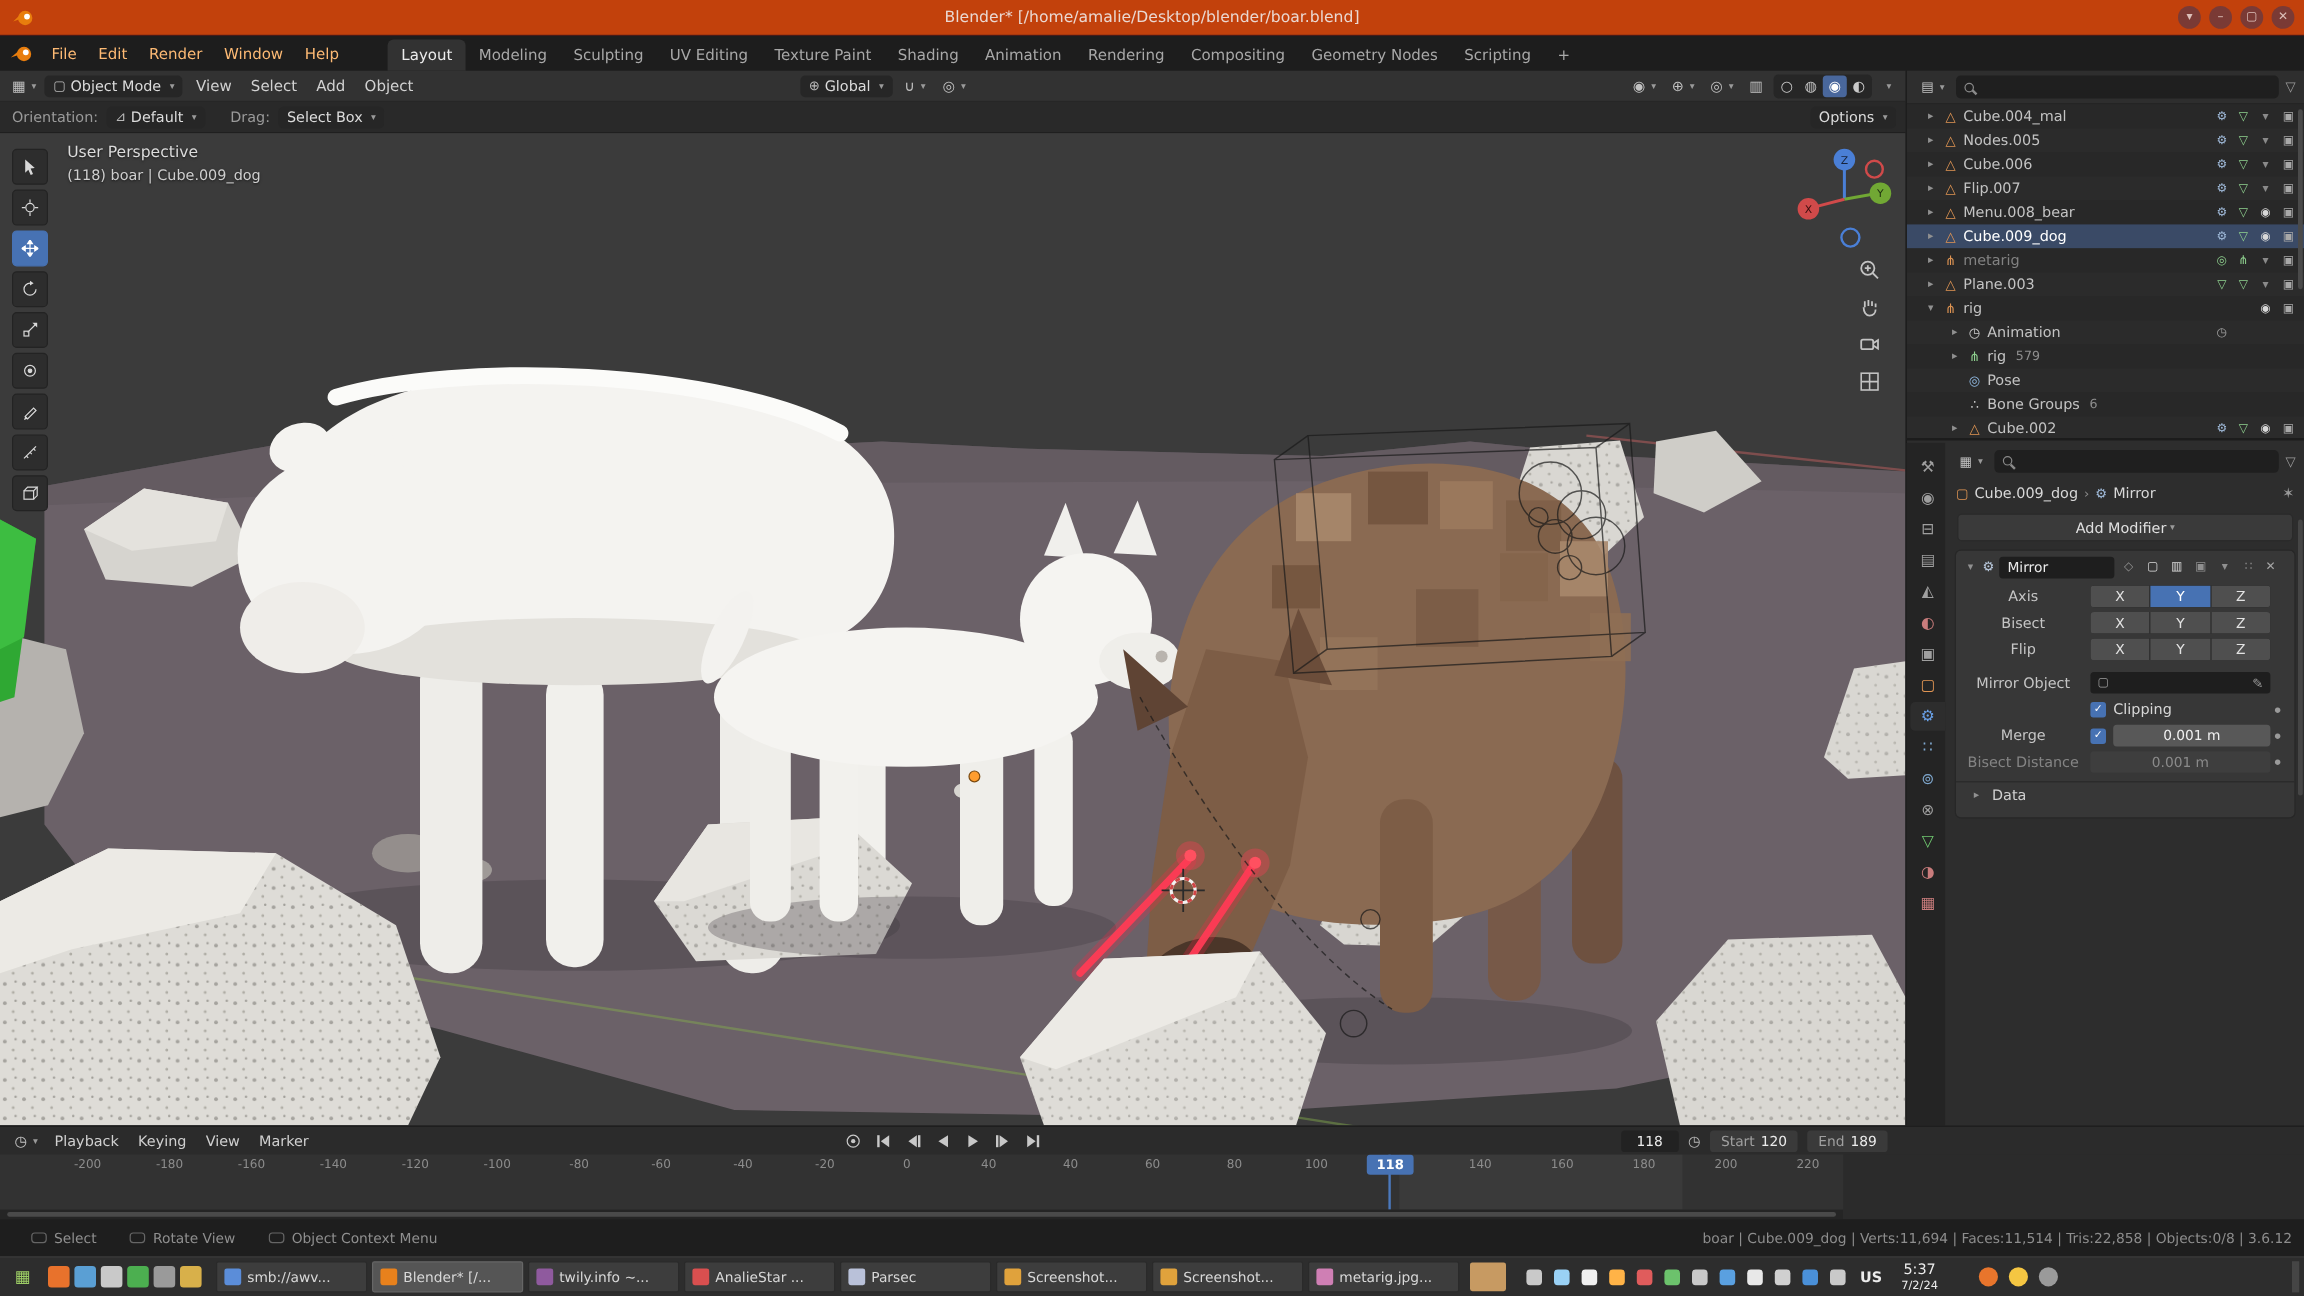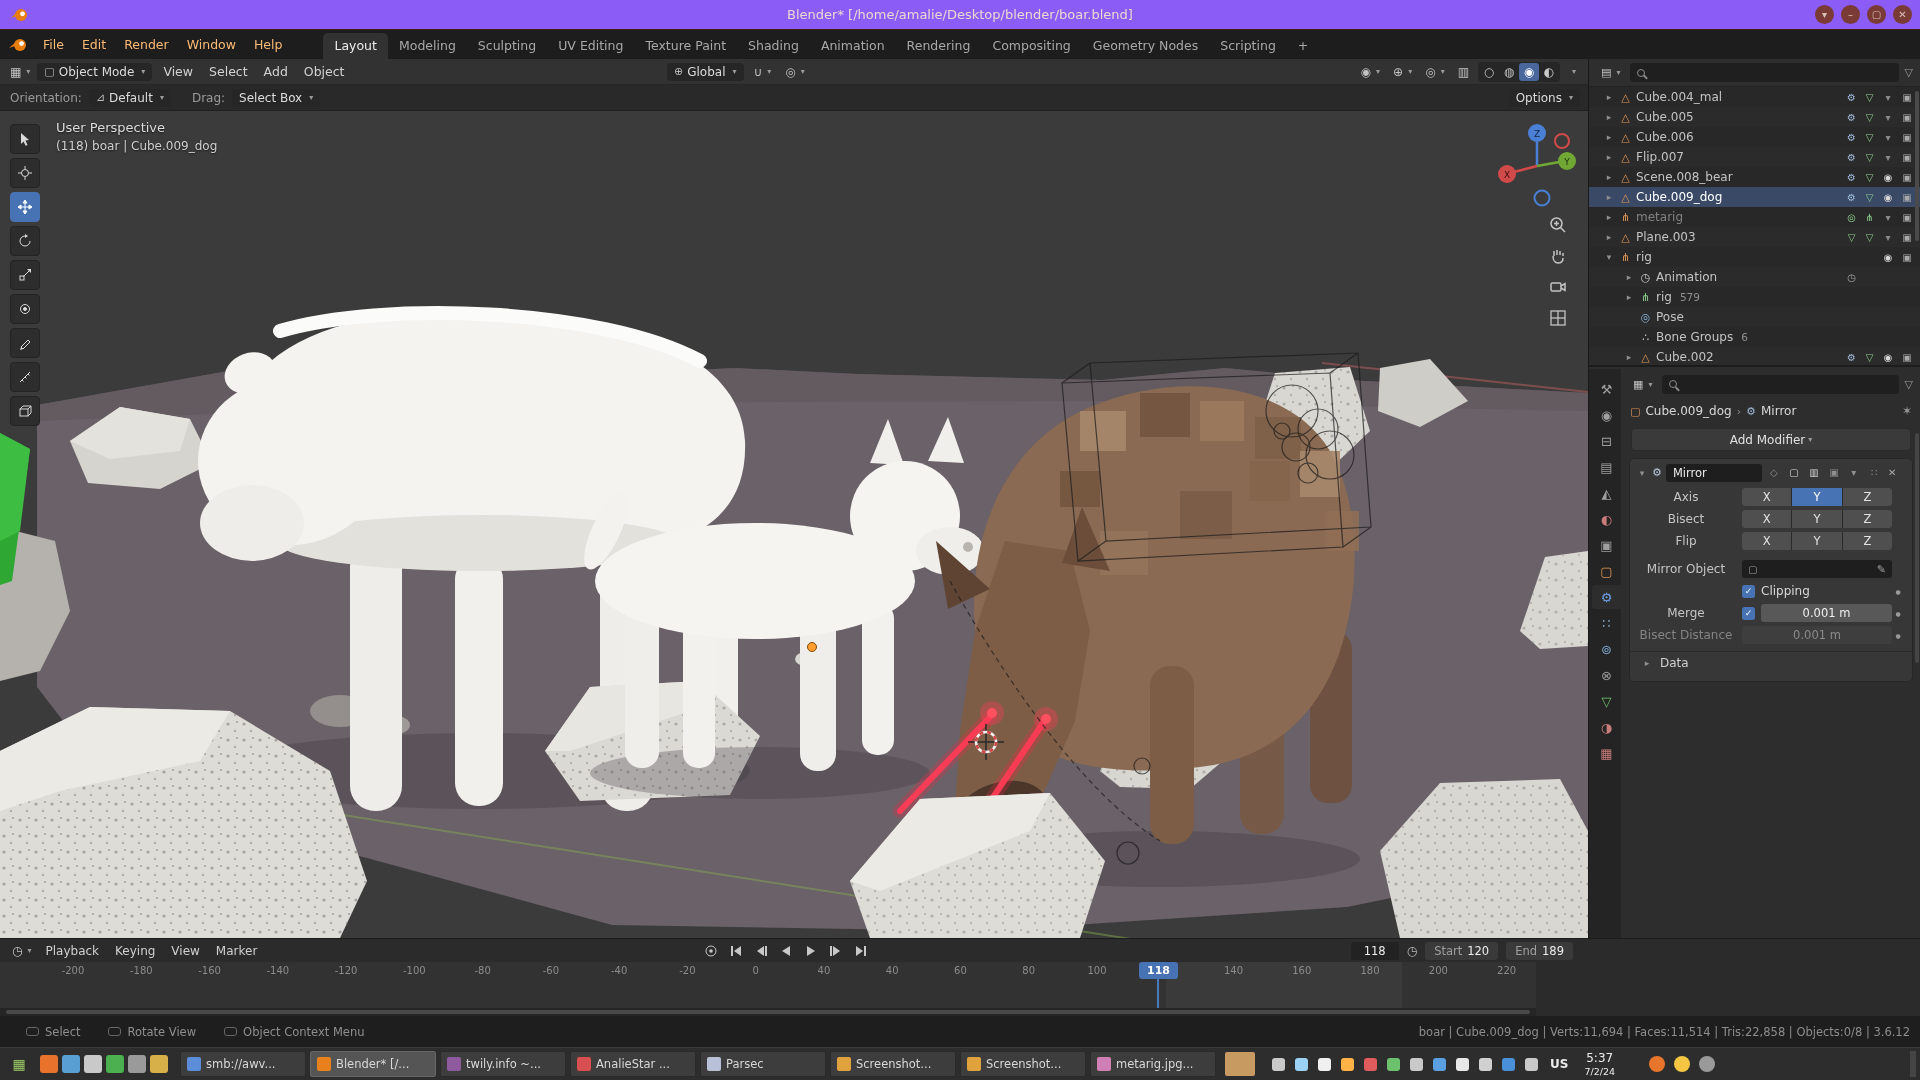--- a/index.html
+++ b/index.html
@@ -1,21 +1,21 @@
 <!DOCTYPE html>
 <html><head>
 <meta charset="utf-8">
 <style>
 *{box-sizing:border-box;margin:0;padding:0}
 html,body{background:#111}
 #app{position:relative;width:1920px;height:1080px;overflow:hidden;background:#2b2b2b;
  font-family:"DejaVu Sans",sans-serif;font-size:12px;color:#c9c9c9;user-select:none}
 .car{font-size:8px;color:#9a9a9a;margin-left:3px}
 
-#titlebar{position:absolute;left:0;top:0;width:1920px;height:30px;background:#8b5cf6;display:flex;align-items:center;border-bottom:1px solid #471a18}
+#titlebar{position:absolute;left:0;top:0;width:1920px;height:30px;background:#c2410c;display:flex;align-items:center;border-bottom:1px solid #471a18}
 #titlebar .title{flex:1;text-align:center;color:#ead8d2;font-size:13px}
 .tb-logo{position:absolute;left:10px;top:7px}
 .winbtns{position:absolute;right:8px;top:5px;display:flex;gap:7px}
 .winbtn{width:19px;height:19px;border-radius:50%;background:#7a3a35;color:#dcc0ba;font-size:10px;display:flex;align-items:center;justify-content:center}
 
 #menubar{position:absolute;left:0;top:30px;width:1920px;height:29px;background:#1d1d1d;display:flex;align-items:center;padding-left:8px}
 .mb-logo{margin-right:6px;display:flex;align-items:center}
 .mmenu{padding:4px 9px;color:#fdba74;font-size:12.5px}
 #workspaces{display:flex;margin-left:32px;align-self:flex-end}
 .wtab{padding:5px 11px 6px;color:#a8a8a8;font-size:12.5px;border-radius:5px 5px 0 0;white-space:nowrap}
@@ -590,21 +590,21 @@
             <span class="ocount"></span>
             <span class="ospace"></span>
             <span class="omid" data-ic="wrench"></span>
             <span class="omid" data-ic="tri"></span>
             <span class="otrail" data-tr="chev"></span>
             <span class="otrail" data-tr2="cam"></span>
           </div>
           <div class="orow ind1">
             <span class="oexp">▸</span>
             <span class="oic" data-ic="mesh"></span>
-            <span class="olabel">Cube.005</span>
+            <span class="olabel">Nodes.005</span>
             <span class="ocount"></span>
             <span class="ospace"></span>
             <span class="omid" data-ic="wrench"></span>
             <span class="omid" data-ic="tri"></span>
             <span class="otrail" data-tr="chev"></span>
             <span class="otrail" data-tr2="cam"></span>
           </div>
           <div class="orow ind1">
             <span class="oexp">▸</span>
             <span class="oic" data-ic="mesh"></span>
@@ -623,21 +623,21 @@
             <span class="ocount"></span>
             <span class="ospace"></span>
             <span class="omid" data-ic="wrench"></span>
             <span class="omid" data-ic="tri"></span>
             <span class="otrail" data-tr="chev"></span>
             <span class="otrail" data-tr2="cam"></span>
           </div>
           <div class="orow ind1">
             <span class="oexp">▸</span>
             <span class="oic" data-ic="mesh"></span>
-            <span class="olabel">Scene.008_bear</span>
+            <span class="olabel">Menu.008_bear</span>
             <span class="ocount"></span>
             <span class="ospace"></span>
             <span class="omid" data-ic="wrench"></span>
             <span class="omid" data-ic="tri"></span>
             <span class="otrail" data-tr="eye"></span>
             <span class="otrail" data-tr2="cam"></span>
           </div>
           <div class="orow ind1 sel">
             <span class="oexp">▸</span>
             <span class="oic" data-ic="mesh"></span>

